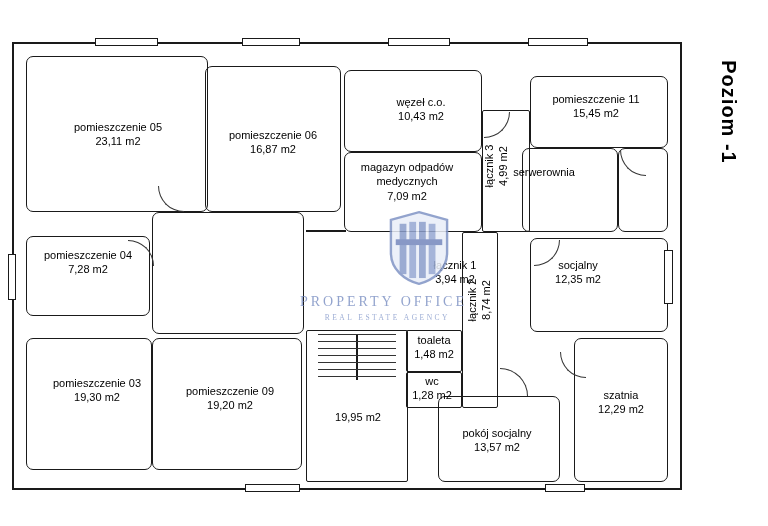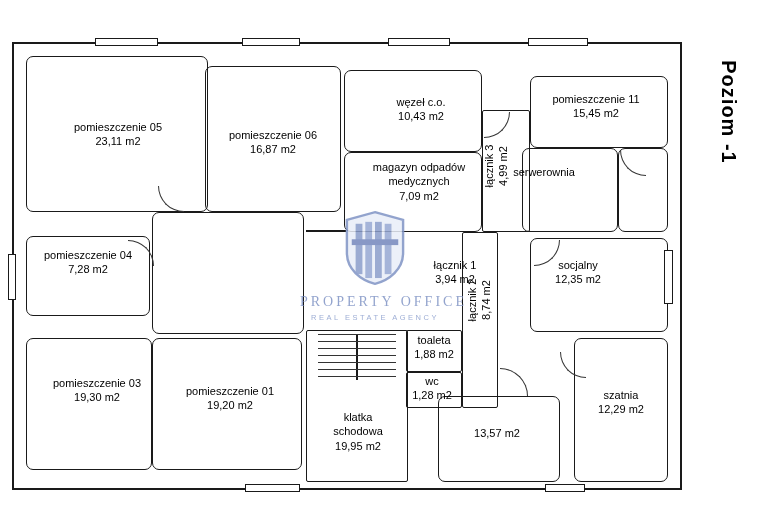--- a/index.html
+++ b/index.html
@@ -21,24 +21,24 @@
   .arc-bl { border-left:1.2px solid #333; border-bottom:1.2px solid #333; border-radius:0 0 0 100%; }
   .arc-br { border-right:1.2px solid #333; border-bottom:1.2px solid #333; border-radius:0 0 100% 0; }
   .arc-tr { border-right:1.2px solid #333; border-top:1.2px solid #333; border-radius:0 100% 0 0; }
 
   .stairs { position:absolute; background:repeating-linear-gradient(180deg, #333 0 1px, transparent 1px 7px); z-index:2; }
 
   #level-title { position:absolute; left:657px; top:99px; width:140px; height:26px;
                  transform:rotate(90deg); transform-origin:center center;
                  font-size:20px; font-weight:bold; color:#000; text-align:center; letter-spacing:1px; }
 
-  #watermark { position:absolute; left:300px; top:210px; width:150px; text-align:center; z-index:6; opacity:0.85; }
+  #watermark { position:absolute; left:300px; top:210px; width:150px; text-align:right; z-index:6; opacity:0.85; }
   #watermark .wm-title { font-family:"Liberation Serif", serif; font-size:14px; letter-spacing:3px;
                          color:#8094c5; margin-top:4px; white-space:nowrap; }
-  #watermark .wm-sub   { font-family:Liberation Sans, sans-serif; font-size:7.5px; letter-spacing:2.5px;
+  #watermark .wm-sub   { font-family:Liberation Serif, serif; font-size:7.5px; letter-spacing:2.5px;
                          color:#8da0ce; margin-top:3px; white-space:nowrap; }
 </style>
 </head>
 <body>
 
 <div id="stage">
 
   <div id="level-title">Poziom -1</div>
 
   <div class="outer-wall" style="left:12px;top:42px;width:670px;height:448px"></div>
@@ -94,21 +94,21 @@
     <div class="rarea">16,87 m2</div>
   </div>
   <div class="room-label" style="left:351px;top:95px;width:140px">
     <div class="rname">węzeł c.o.</div>
     <div class="rarea">10,43 m2</div>
   </div>
   <div class="room-label" style="left:526px;top:92px;width:140px">
     <div class="rname">pomieszczenie 11</div>
     <div class="rarea">15,45 m2</div>
   </div>
-  <div class="room-label" style="left:359px;top:160px;width:120px">
+  <div class="room-label" style="left:347px;top:160px;width:120px">
     <div class="rname">magazyn odpadów medycznych</div>
     <div class="rarea">7,09 m2</div>
   </div>
   <div class="room-label rot" style="left:470px;top:146px;width:64px;height:40px">
     <div class="rname">łącznik 3</div>
     <div class="rarea">4,99 m2</div>
   </div>
   <div class="room-label" style="left:484px;top:165px;width:120px">
     <div class="rname">serwerownia</div>
   </div>
@@ -123,39 +123,39 @@
   <div class="room-label rot" style="left:440px;top:285px;width:80px;height:30px">
     <div class="rname">łącznik 2</div>
     <div class="rarea">8,74 m2</div>
   </div>
   <div class="room-label" style="left:518px;top:258px;width:120px">
     <div class="rname">socjalny</div>
     <div class="rarea">12,35 m2</div>
   </div>
   <div class="room-label" style="left:404px;top:333px;width:60px">
     <div class="rname">toaleta</div>
-    <div class="rarea">1,88 m2</div>
+    <div class="rarea">1,48 m2</div>
   </div>
   <div class="room-label" style="left:406px;top:374px;width:52px">
     <div class="rname">wc</div>
     <div class="rarea">1,28 m2</div>
   </div>
   <div class="room-label" style="left:37px;top:376px;width:120px">
     <div class="rname">pomieszczenie 03</div>
     <div class="rarea">19,30 m2</div>
   </div>
   <div class="room-label" style="left:170px;top:384px;width:120px">
-    <div class="rname">pomieszczenie 01</div>
+    <div class="rname">pomieszczenie 09</div>
     <div class="rarea">19,20 m2</div>
   </div>
   <div class="room-label" style="left:322px;top:410px;width:72px">
-    <div class="rname">klatka schodowa</div>
     <div class="rarea">19,95 m2</div>
   </div>
   <div class="room-label" style="left:437px;top:426px;width:120px">
+    <div class="rname">pokój socjalny</div>
     <div class="rarea">13,57 m2</div>
   </div>
   <div class="room-label" style="left:571px;top:388px;width:100px">
     <div class="rname">szatnia</div>
     <div class="rarea">12,29 m2</div>
   </div>
 
   <div id="watermark">
     <svg width="62" height="76" viewBox="0 0 64 78">
       <path d="M32 2 L61 10 V44 C61 61 47 72 32 76 C17 72 3 61 3 44 V10 Z" fill="#e9eef8" stroke="#8094c5" stroke-width="2.5"></path>

